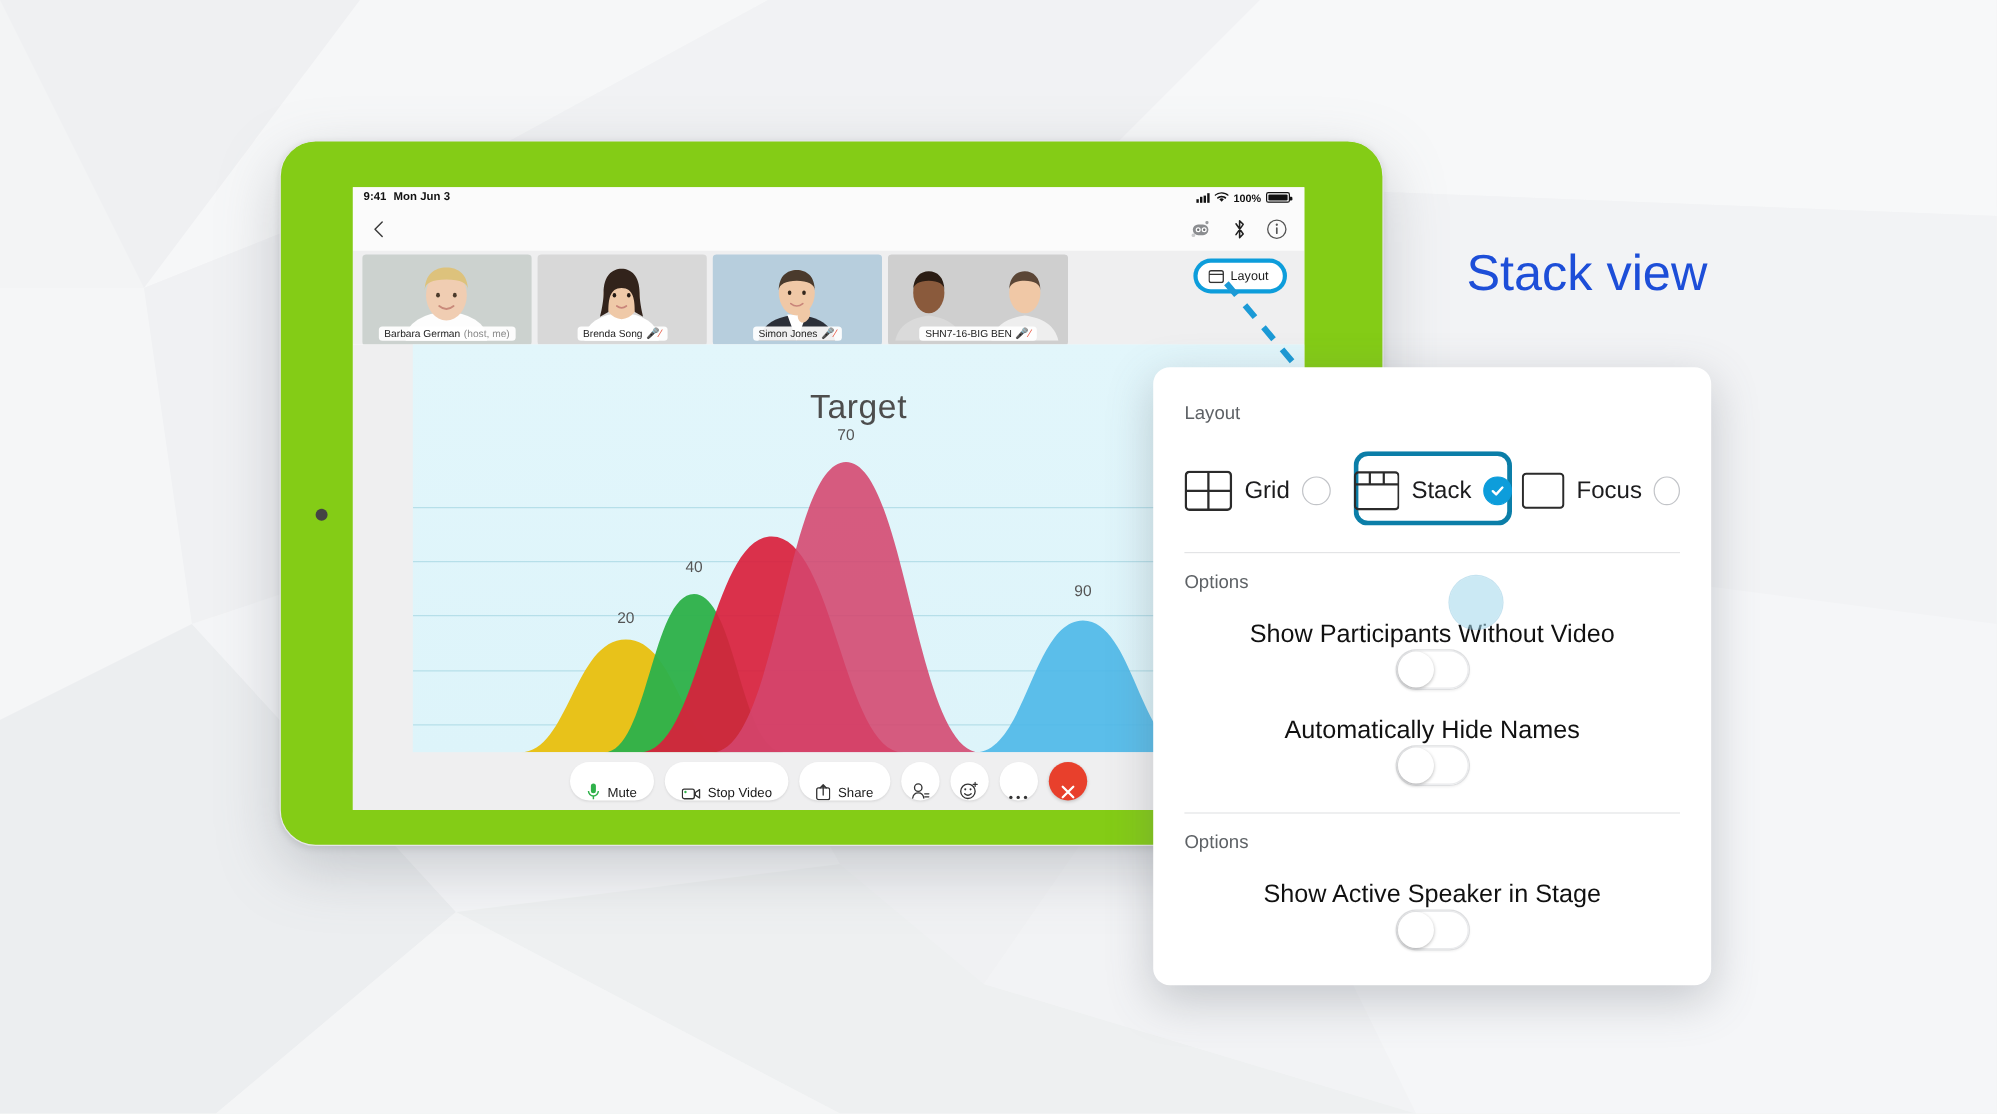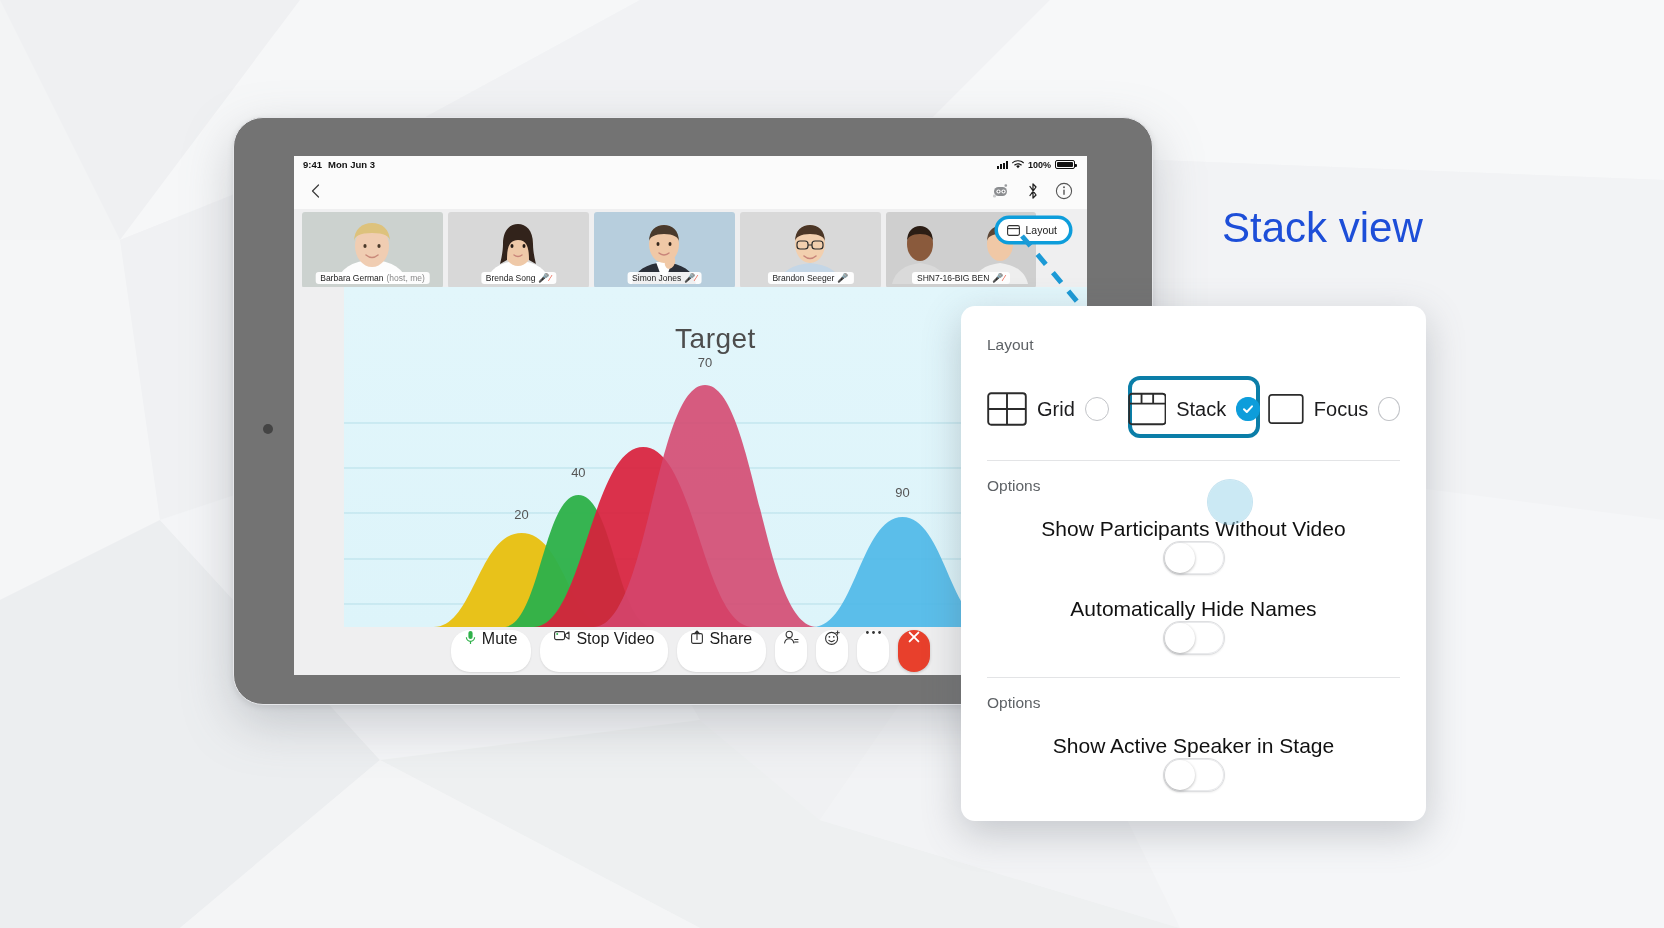--- a/index.html
+++ b/index.html
@@ -11,21 +11,21 @@
     background: #f4f5f6;
   }
 
   
   #backdrop { position: absolute; inset: 0; z-index: 0; }
 
   
   .tablet {
     position: absolute; left: 233px; top: 117px;
     width: 920px; height: 588px;
-    background: #737373;
+    background: #84cc16;
     border-radius: 30px;
     box-shadow: 0 18px 50px rgba(120,125,135,.35), 0 2px 6px rgba(0,0,0,.10);
     border: 1px solid #e6e7ea;
     z-index: 1;
   }
   .tablet-camera {
     position: absolute; left: 29px; top: 306px;
     width: 10px; height: 10px; border-radius: 50%;
     background: #444;
   }
@@ -115,23 +115,23 @@
     font-weight: normal; padding-top: 36px; letter-spacing: .5px;
   }
 
   
   .toolbar {
     position: absolute; left: 0; right: 0; bottom: 0; height: 48px;
     background: #efeff0; display: flex; align-items: center;
     justify-content: center; gap: 9px;
   }
   .tbtn {
-    background: #fff; border-radius: 19px; height: 42px;
-    display: flex; align-items: flex-start; gap: 6px;
-    padding: 0 14px; font-size: 16px; color: #1b1b1b;
+    background: #fff; border-radius: 19px; height: 32px;
+    display: flex; align-items: flex-end; gap: 6px;
+    padding: 0 14px; font-size: 11px; color: #1b1b1b;
     box-shadow: 0 1px 2px rgba(0,0,0,.10); cursor: pointer;
   }
   .tbtn.round { width: 32px; padding: 0; justify-content: center; }
   .tbtn.end { background:#e8402c; color:#fff; box-shadow:0 1px 3px rgba(0,0,0,.2); }
 
   
   .popover {
     position: absolute; left: 961px; top: 306px;
     width: 465px; height: 515px;
     background: #fff; border-radius: 14px;
@@ -311,35 +311,20 @@
             <ellipse cx="76" cy="32" rx="1.5" ry="1.9" fill="#33261c"></ellipse>
           <path d="M65 41q5 4 10 0" stroke="#c9857a" stroke-width="1.4" fill="none" stroke-linecap="round"></path>
           <ellipse cx="76" cy="50" rx="5" ry="7" fill="#f0c8a6" transform="rotate(18 76 50)"></ellipse>
         </svg>
         <div class="pname">
           <span>Simon Jones</span>
           <span class="mic-muted">🎤⁄</span>
         </div>
       </div>
 
-      <div class="pcard" style="background:#d9d9d9">
-        <svg class="face" viewBox="0 0 141 72" preserveAspectRatio="none">
-          <path d="M38 72c3-13 14-19 32-21 18 2 29 8 32 21z" fill="#c4d6e6"></path>
-          <ellipse cx="70" cy="32" rx="15" ry="19" fill="#f2cfae"></ellipse>
-          <path d="M55 30c0-12 7-17 15-17s15 5 15 17c0-5-6-8-15-8s-15 3-15 8z" fill="#4b3626"></path>
-          <rect x="57" y="29" width="11" height="8" rx="3" fill="none" stroke="#2b2b2b" stroke-width="1.2"></rect>
-          <rect x="72" y="29" width="11" height="8" rx="3" fill="none" stroke="#2b2b2b" stroke-width="1.2"></rect>
-          <path d="M68 33h4" stroke="#2b2b2b" stroke-width="1.2"></path>
-          <path d="M64 44q6 5 12 0" stroke="#c9857a" stroke-width="1.6" fill="none" stroke-linecap="round"></path>
-        </svg>
-        <div class="pname">
-          <span>Brandon Seeger</span>
-          <span class="mic-on">🎤</span>
-        </div>
-      </div>
 
       <div class="pcard last" style="background:#cfcfcf">
         <svg class="face" viewBox="0 0 150 72" preserveAspectRatio="none">
           <path d="M6 72c3-13 13-19 28-21 15 2 25 8 28 21z" fill="#dadada"></path>
           <ellipse cx="34" cy="32" rx="13" ry="17" fill="#8a5a3c"></ellipse>
           <path d="M21 30c0-11 6-16 13-16s13 5 13 16c0-5-5-8-13-8s-13 3-13 8z" fill="#2b1d14"></path>
           <path d="M86 72c3-13 13-19 28-21 15 2 25 8 28 21z" fill="#eeeeee"></path>
           <ellipse cx="114" cy="32" rx="13" ry="17" fill="#f0c8a6"></ellipse>
           <path d="M101 30c0-11 6-16 13-16s13 5 13 16c0-5-5-8-13-8s-13 3-13 8z" fill="#5b4636"></path>
         </svg>

